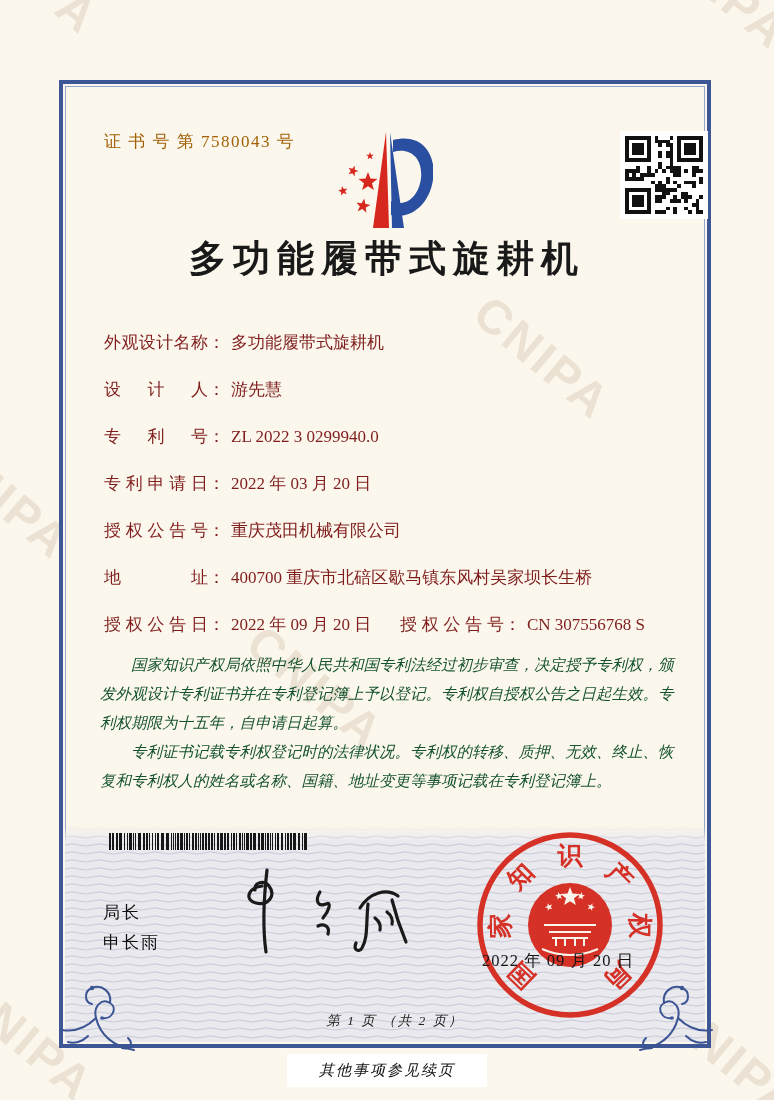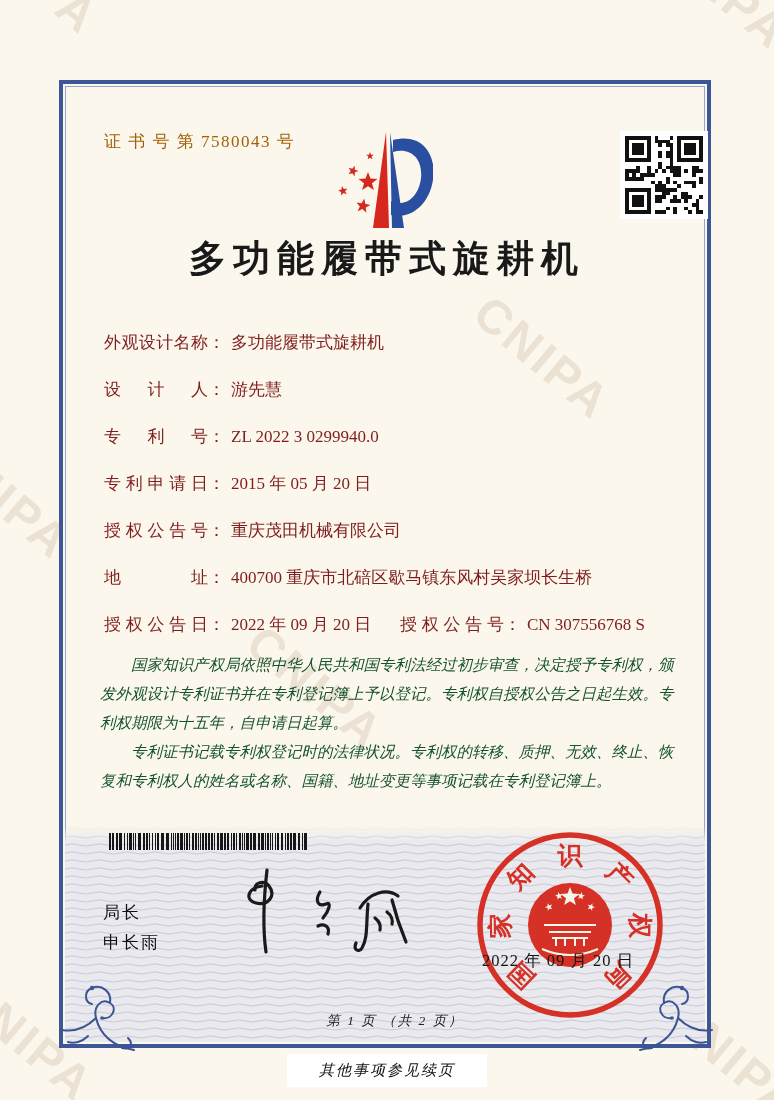--- a/index.html
+++ b/index.html
@@ -251,21 +251,21 @@
   <div class="field-row" style="top:331px">
     <span class="flabel">外观设计名称</span><span class="fcolon">：</span><span class="fvalue">多功能履带式旋耕机</span>
   </div>
   <div class="field-row" style="top:378px">
     <span class="flabel">设计人</span><span class="fcolon">：</span><span class="fvalue">游先慧</span>
   </div>
   <div class="field-row" style="top:425px">
     <span class="flabel">专利号</span><span class="fcolon">：</span><span class="fvalue">ZL 2022 3 0299940.0</span>
   </div>
   <div class="field-row" style="top:472px">
-    <span class="flabel">专利申请日</span><span class="fcolon">：</span><span class="fvalue">2015 年 05 月 20 日</span>
+    <span class="flabel">专利申请日</span><span class="fcolon">：</span><span class="fvalue">2022 年 03 月 20 日</span>
   </div>
   <div class="field-row" style="top:519px">
     <span class="flabel">授权公告号</span><span class="fcolon">：</span><span class="fvalue">重庆茂田机械有限公司</span>
   </div>
   <div class="field-row" style="top:566px">
     <span class="flabel">地址</span><span class="fcolon">：</span><span class="fvalue">400700 重庆市北碚区歇马镇东风村吴家坝长生桥</span>
   </div>
   <div class="field-row" style="top:613px">
     <span class="flabel">授权公告日</span><span class="fcolon">：</span><span class="fvalue">2022 年 09 月 20 日</span>
     <span class="grant-no">

